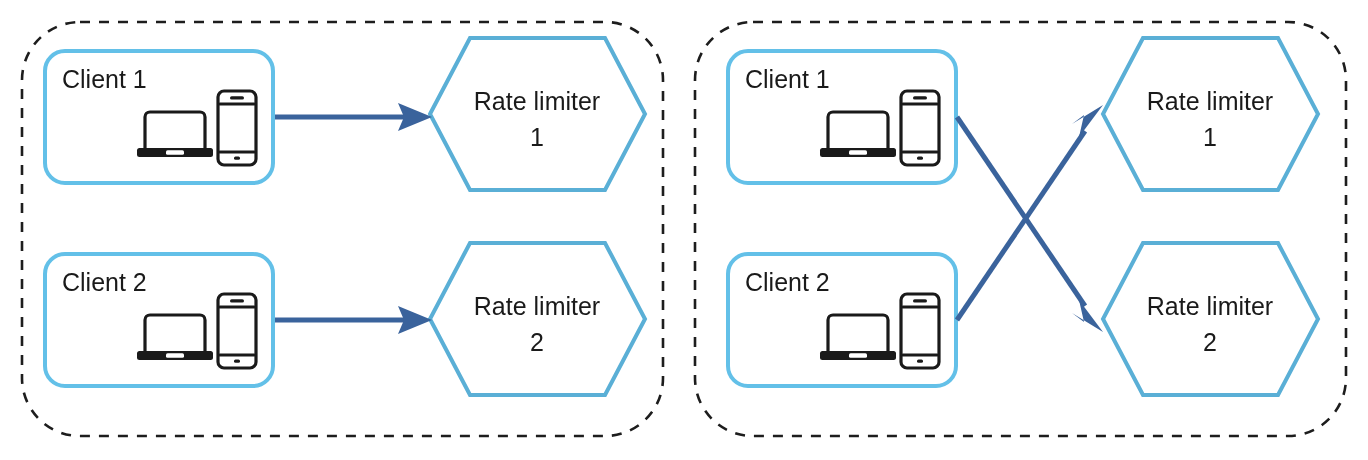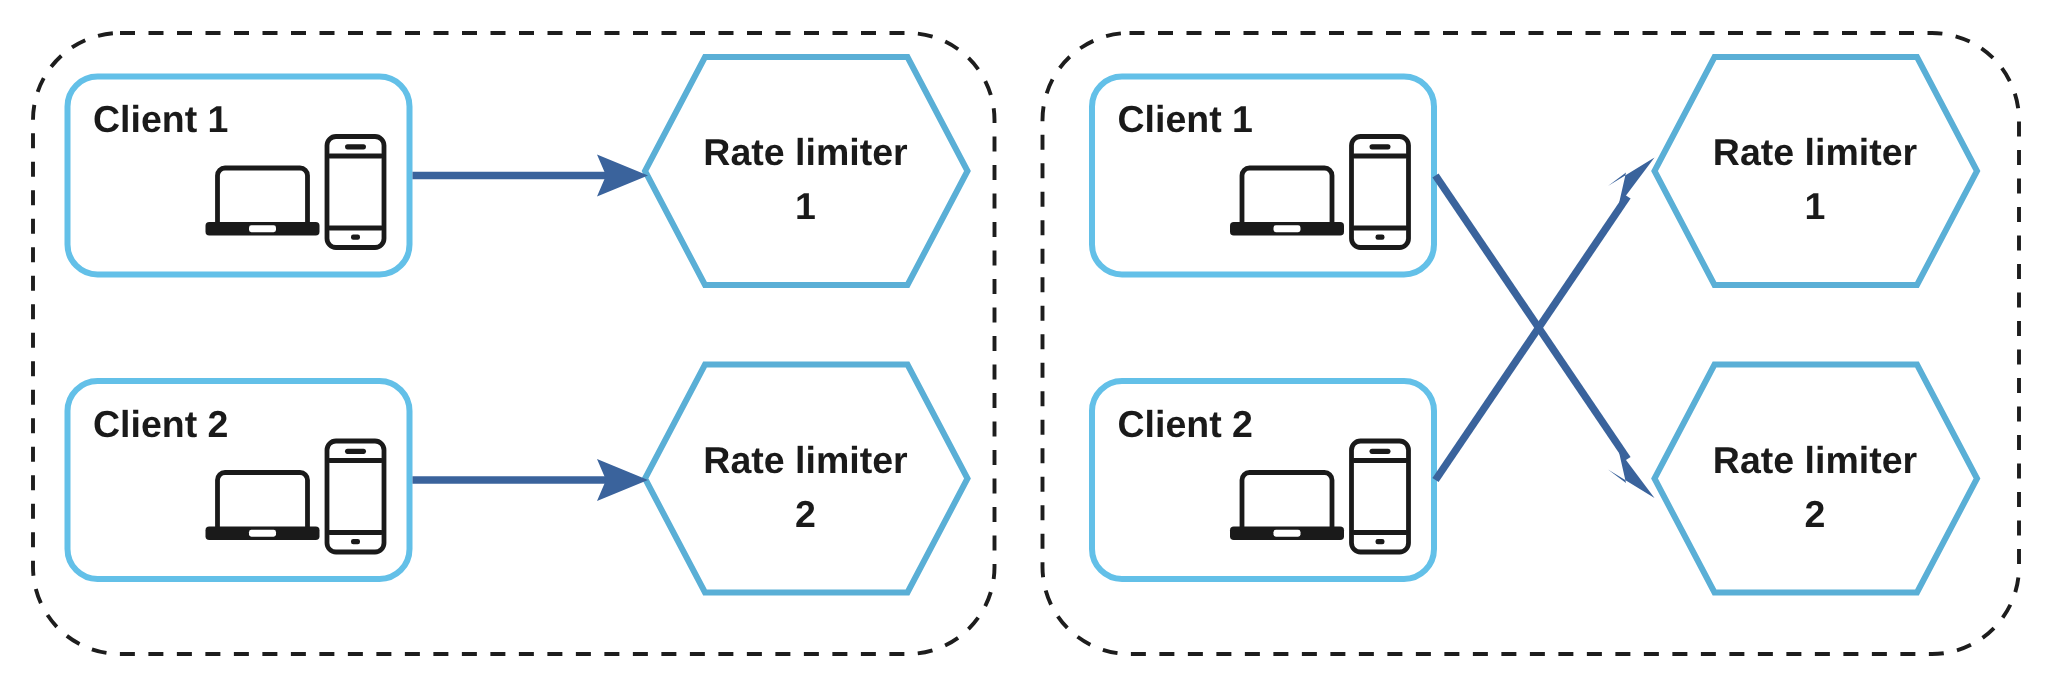--- a/index.html
+++ b/index.html
@@ -10,21 +10,20 @@
   body {
     width: 1368px;
     height: 460px;
     font-family: "Liberation Sans", sans-serif;
     overflow: hidden;
   }
   #diagram-root {
     position: relative;
     width: 1368px;
     height: 460px;
-    font-weight: bold;
   }
   svg.diagram-canvas {
     display: block;
     width: 1368px;
     height: 460px;
   }
   .node-label {
     font-family: "Liberation Sans", sans-serif;
     font-size: 25px;
     fill: #1a1a1a;

